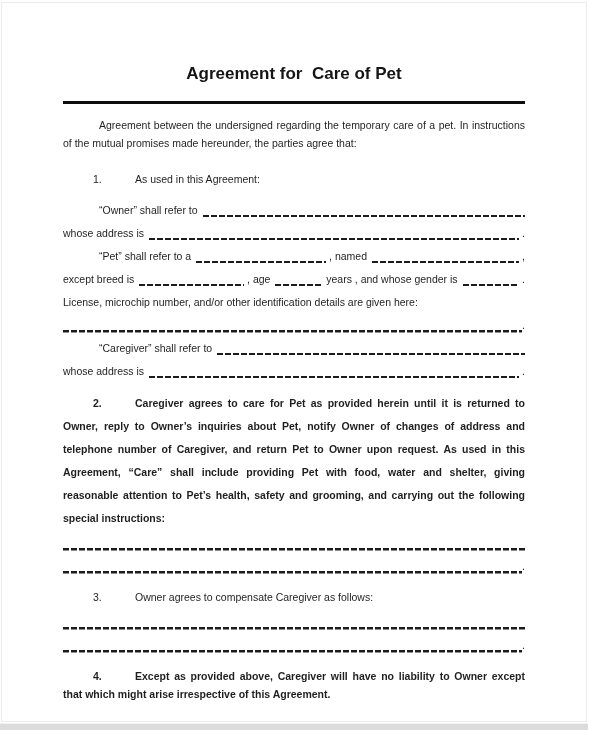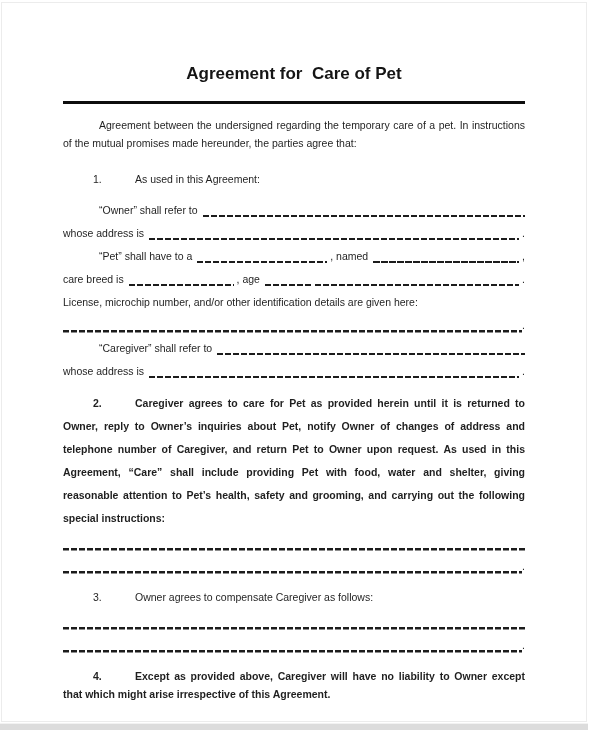--- a/index.html
+++ b/index.html
@@ -125,32 +125,33 @@
       <span class="blank"></span>
     </div>
 
     <div class="fline">
       <span class="txt">whose address is </span>
       <span class="blank"></span>
       <span class="sfx"> .</span>
     </div>
 
     <div class="fline indent">
-      <span class="txt">“Pet” shall have to a </span>
+      <span class="txt">“Pet” shall refer to a </span>
       <span class="blank w130"></span>
       <span class="txt"> , named </span>
       <span class="blank"></span>
       <span class="sfx"> ,</span>
     </div>
 
     <div class="fline">
-      <span class="txt">care breed is </span>
+      <span class="txt">except breed is </span>
       <span class="blank w105"></span>
       <span class="txt"> , age </span>
       <span class="blank w48"></span>
+      <span class="txt"> years , and whose gender is </span>
       <span class="blank"></span>
       <span class="sfx"> .</span>
     </div>
 
     <div class="fline">
       <span class="txt">License, microchip number, and/or other identification details are given here:</span>
     </div>
 
     <div class="blank-row">
       <span class="blank"></span>

